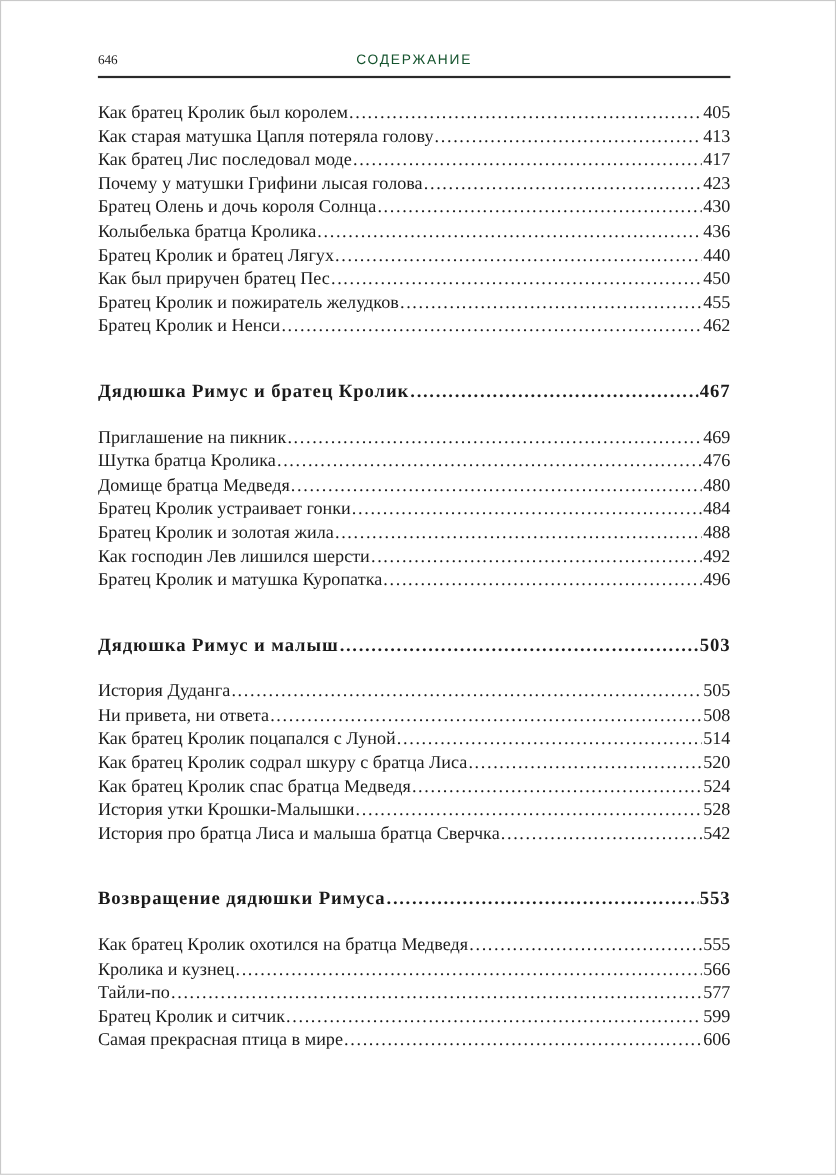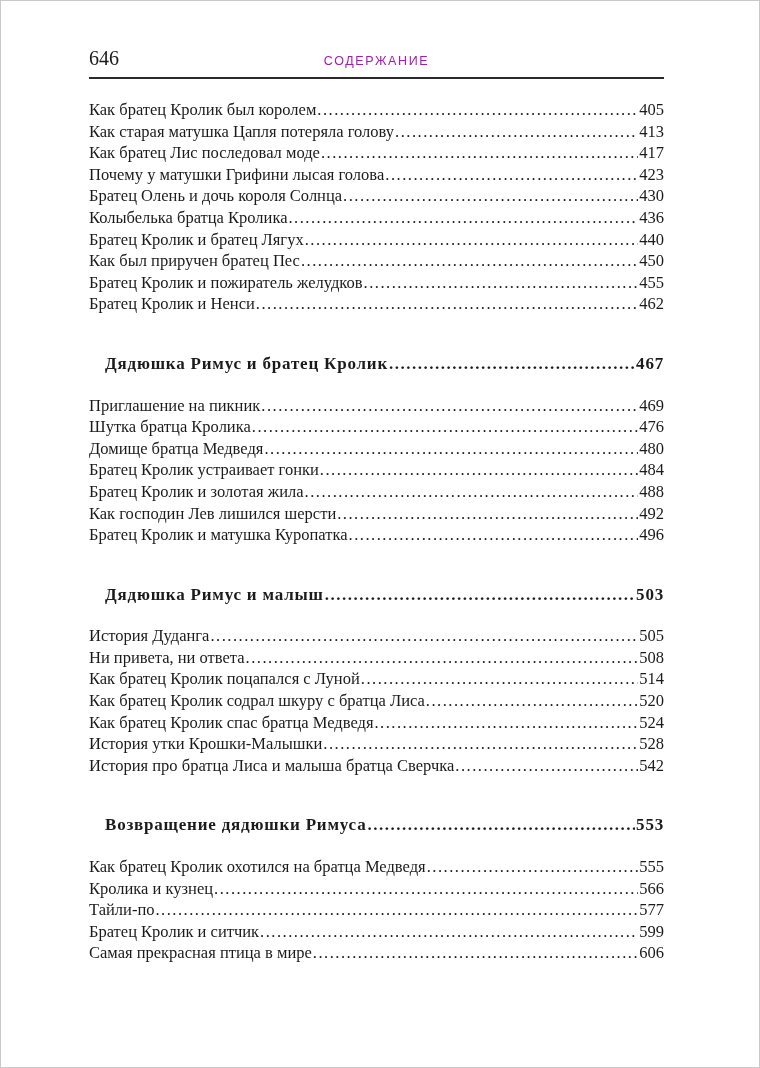--- a/index.html
+++ b/index.html
@@ -21,30 +21,30 @@
   }
   
   .running-head {
     display: flex;
     align-items: baseline;
     justify-content: space-between;
     padding-bottom: 7px;
     border-bottom: 2px solid #2a2a2a;
   }
   .folio {
-    font-size: 20px;
+    font-size: 12px;
     width: 90px;
   }
   .head-title {
     font-size: 12.5px;
     letter-spacing: 1.6px;
     text-align: center;
     flex: 1;
     font-family: "Liberation Sans", sans-serif;
-    color: #a21caf;
+    color: #14532d;
   }
   .head-spacer { width: 90px; }
 
   
   .toc {
     margin-top: 20px;
     font-size: 16.5px;
     line-height: 21.6px;
   }
   .toc-row {
@@ -62,21 +62,21 @@
   .dots::after {
     content: "......................................................................................................................................................................";
     letter-spacing: 1.5px;
   }
   .pagenum { white-space: nowrap; text-align: right; }
 
   .heading-row {
     font-weight: bold;
     font-size: 17px;
     letter-spacing: 0.8px;
-    margin: 38px 0 20px 16px;
+    margin: 38px 0 20px 0;
   }
   .heading-row .dots::after { letter-spacing: 1.5px; }
 </style>
 </head>
 <body>
 
 <div class="page">
   <div class="running-head">
     <span class="folio">646</span>
     <span class="head-title">СОДЕРЖАНИЕ</span>

